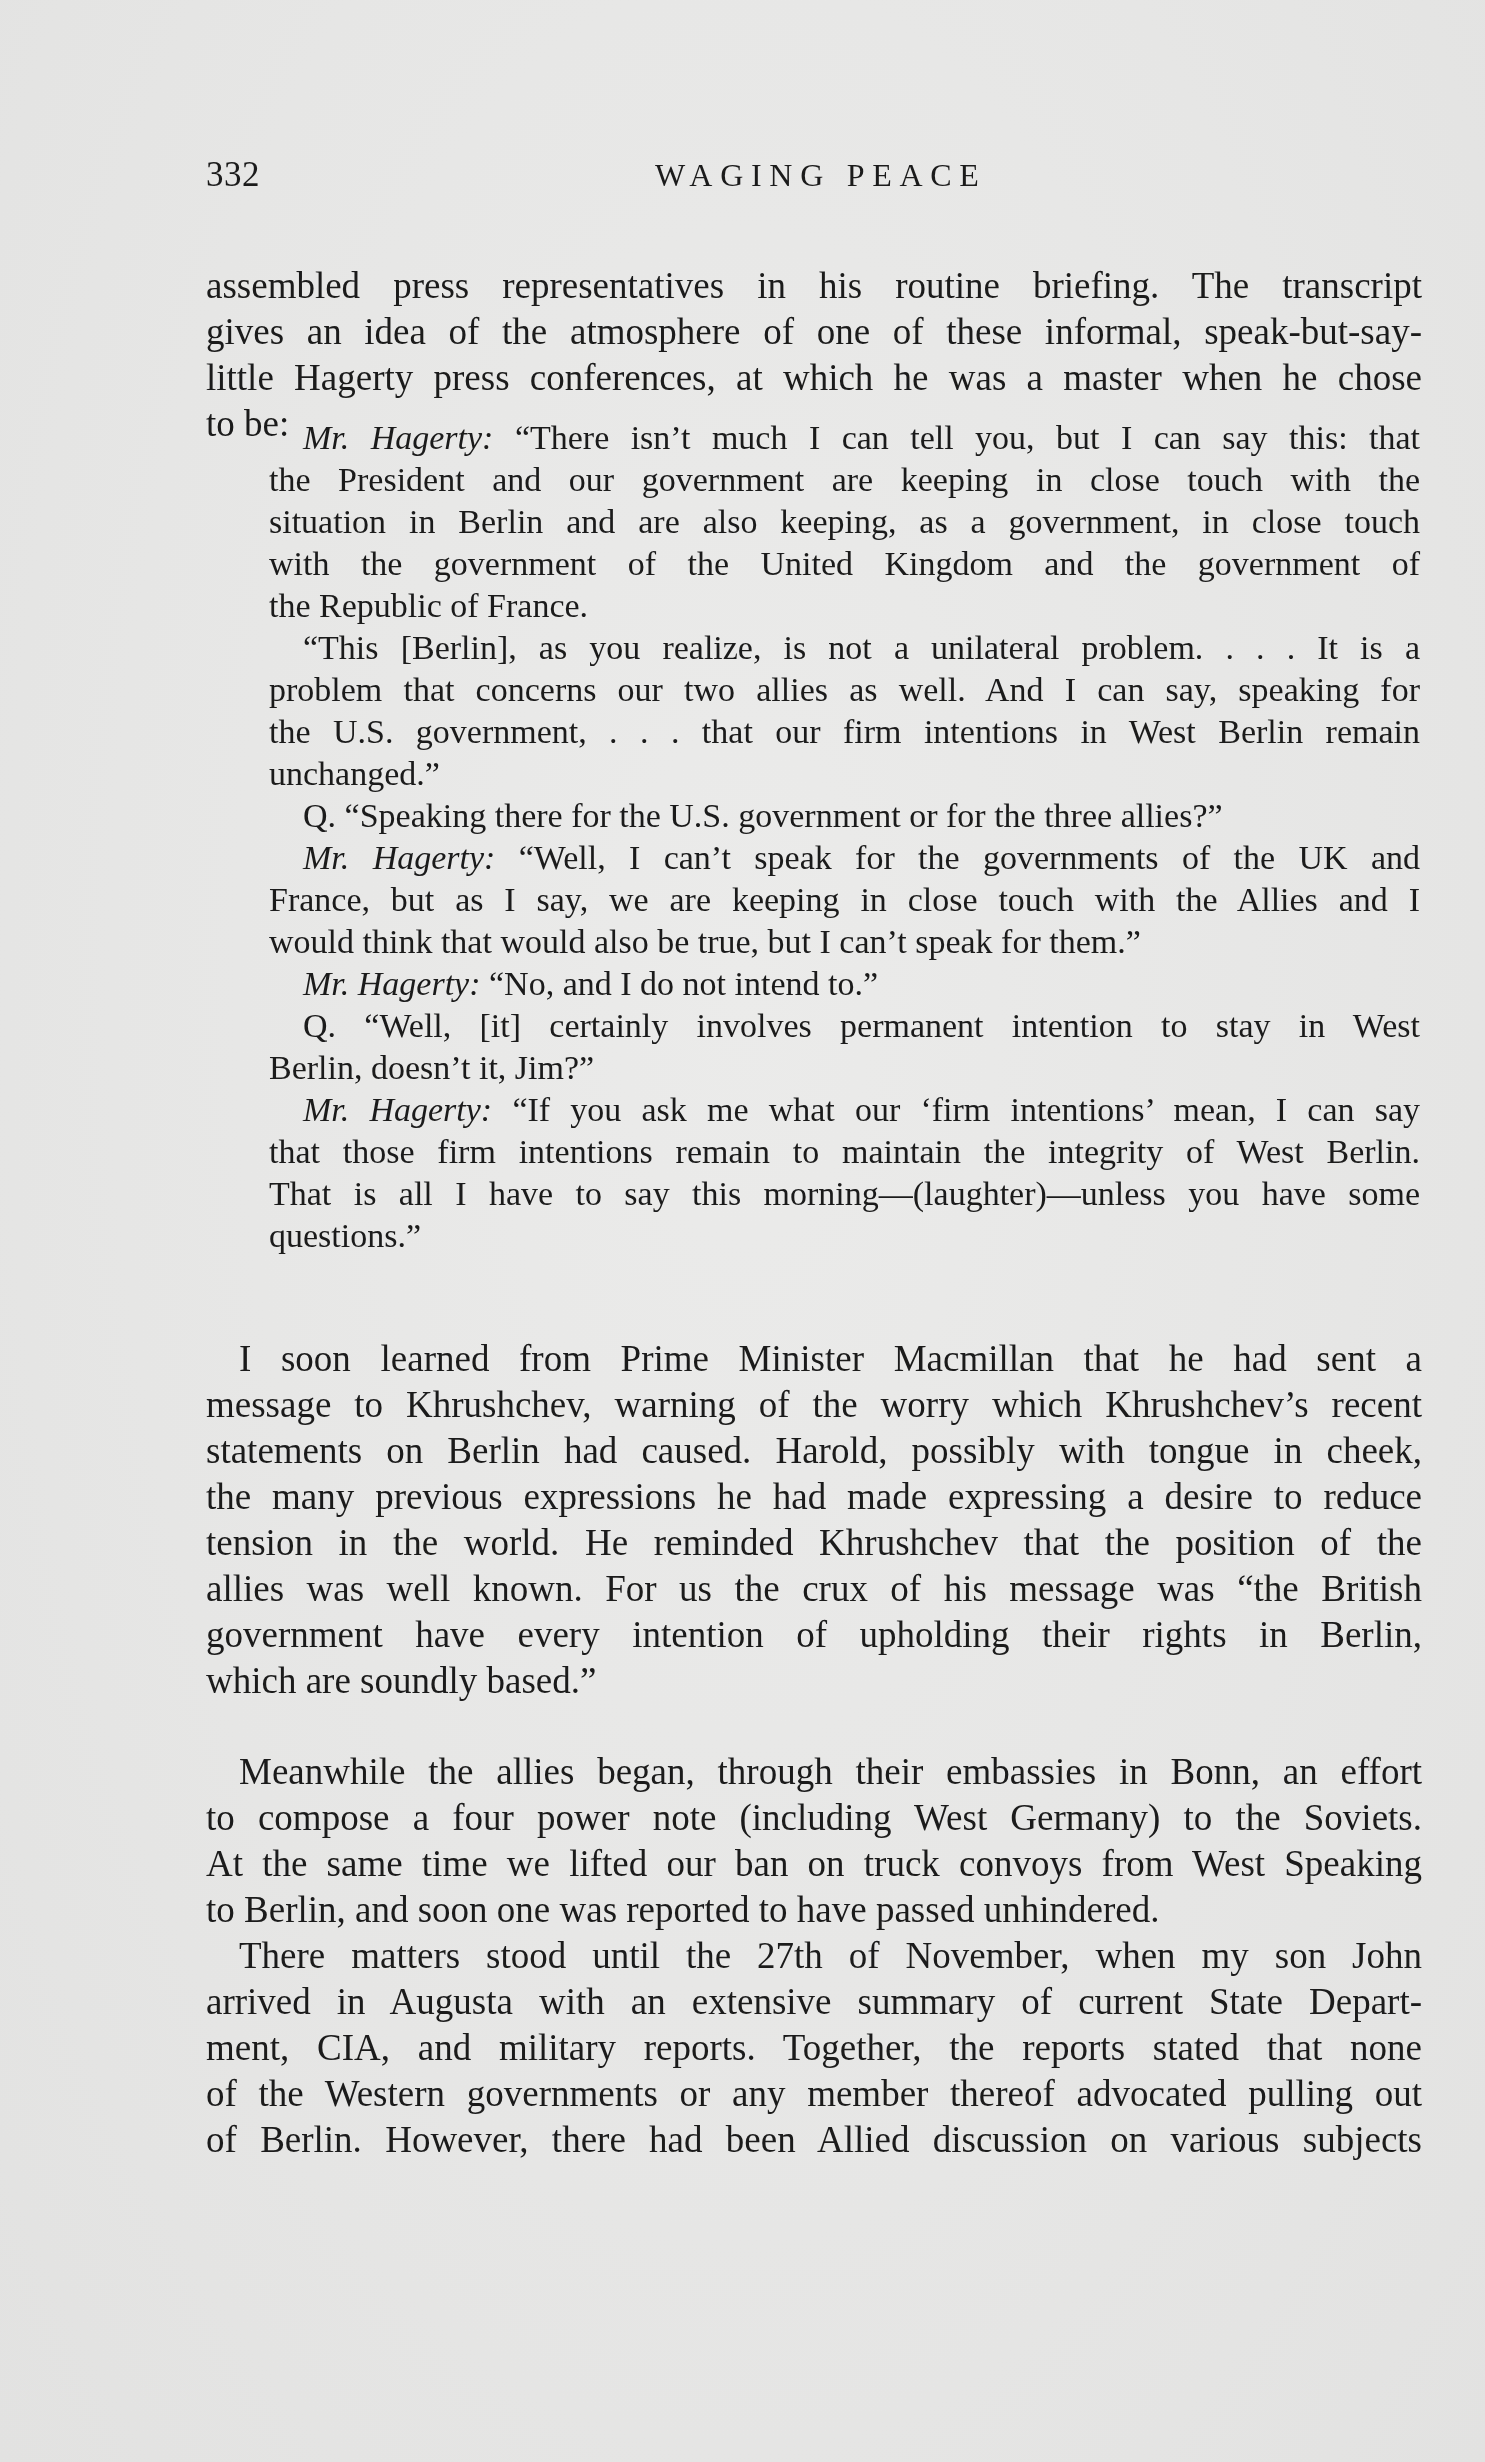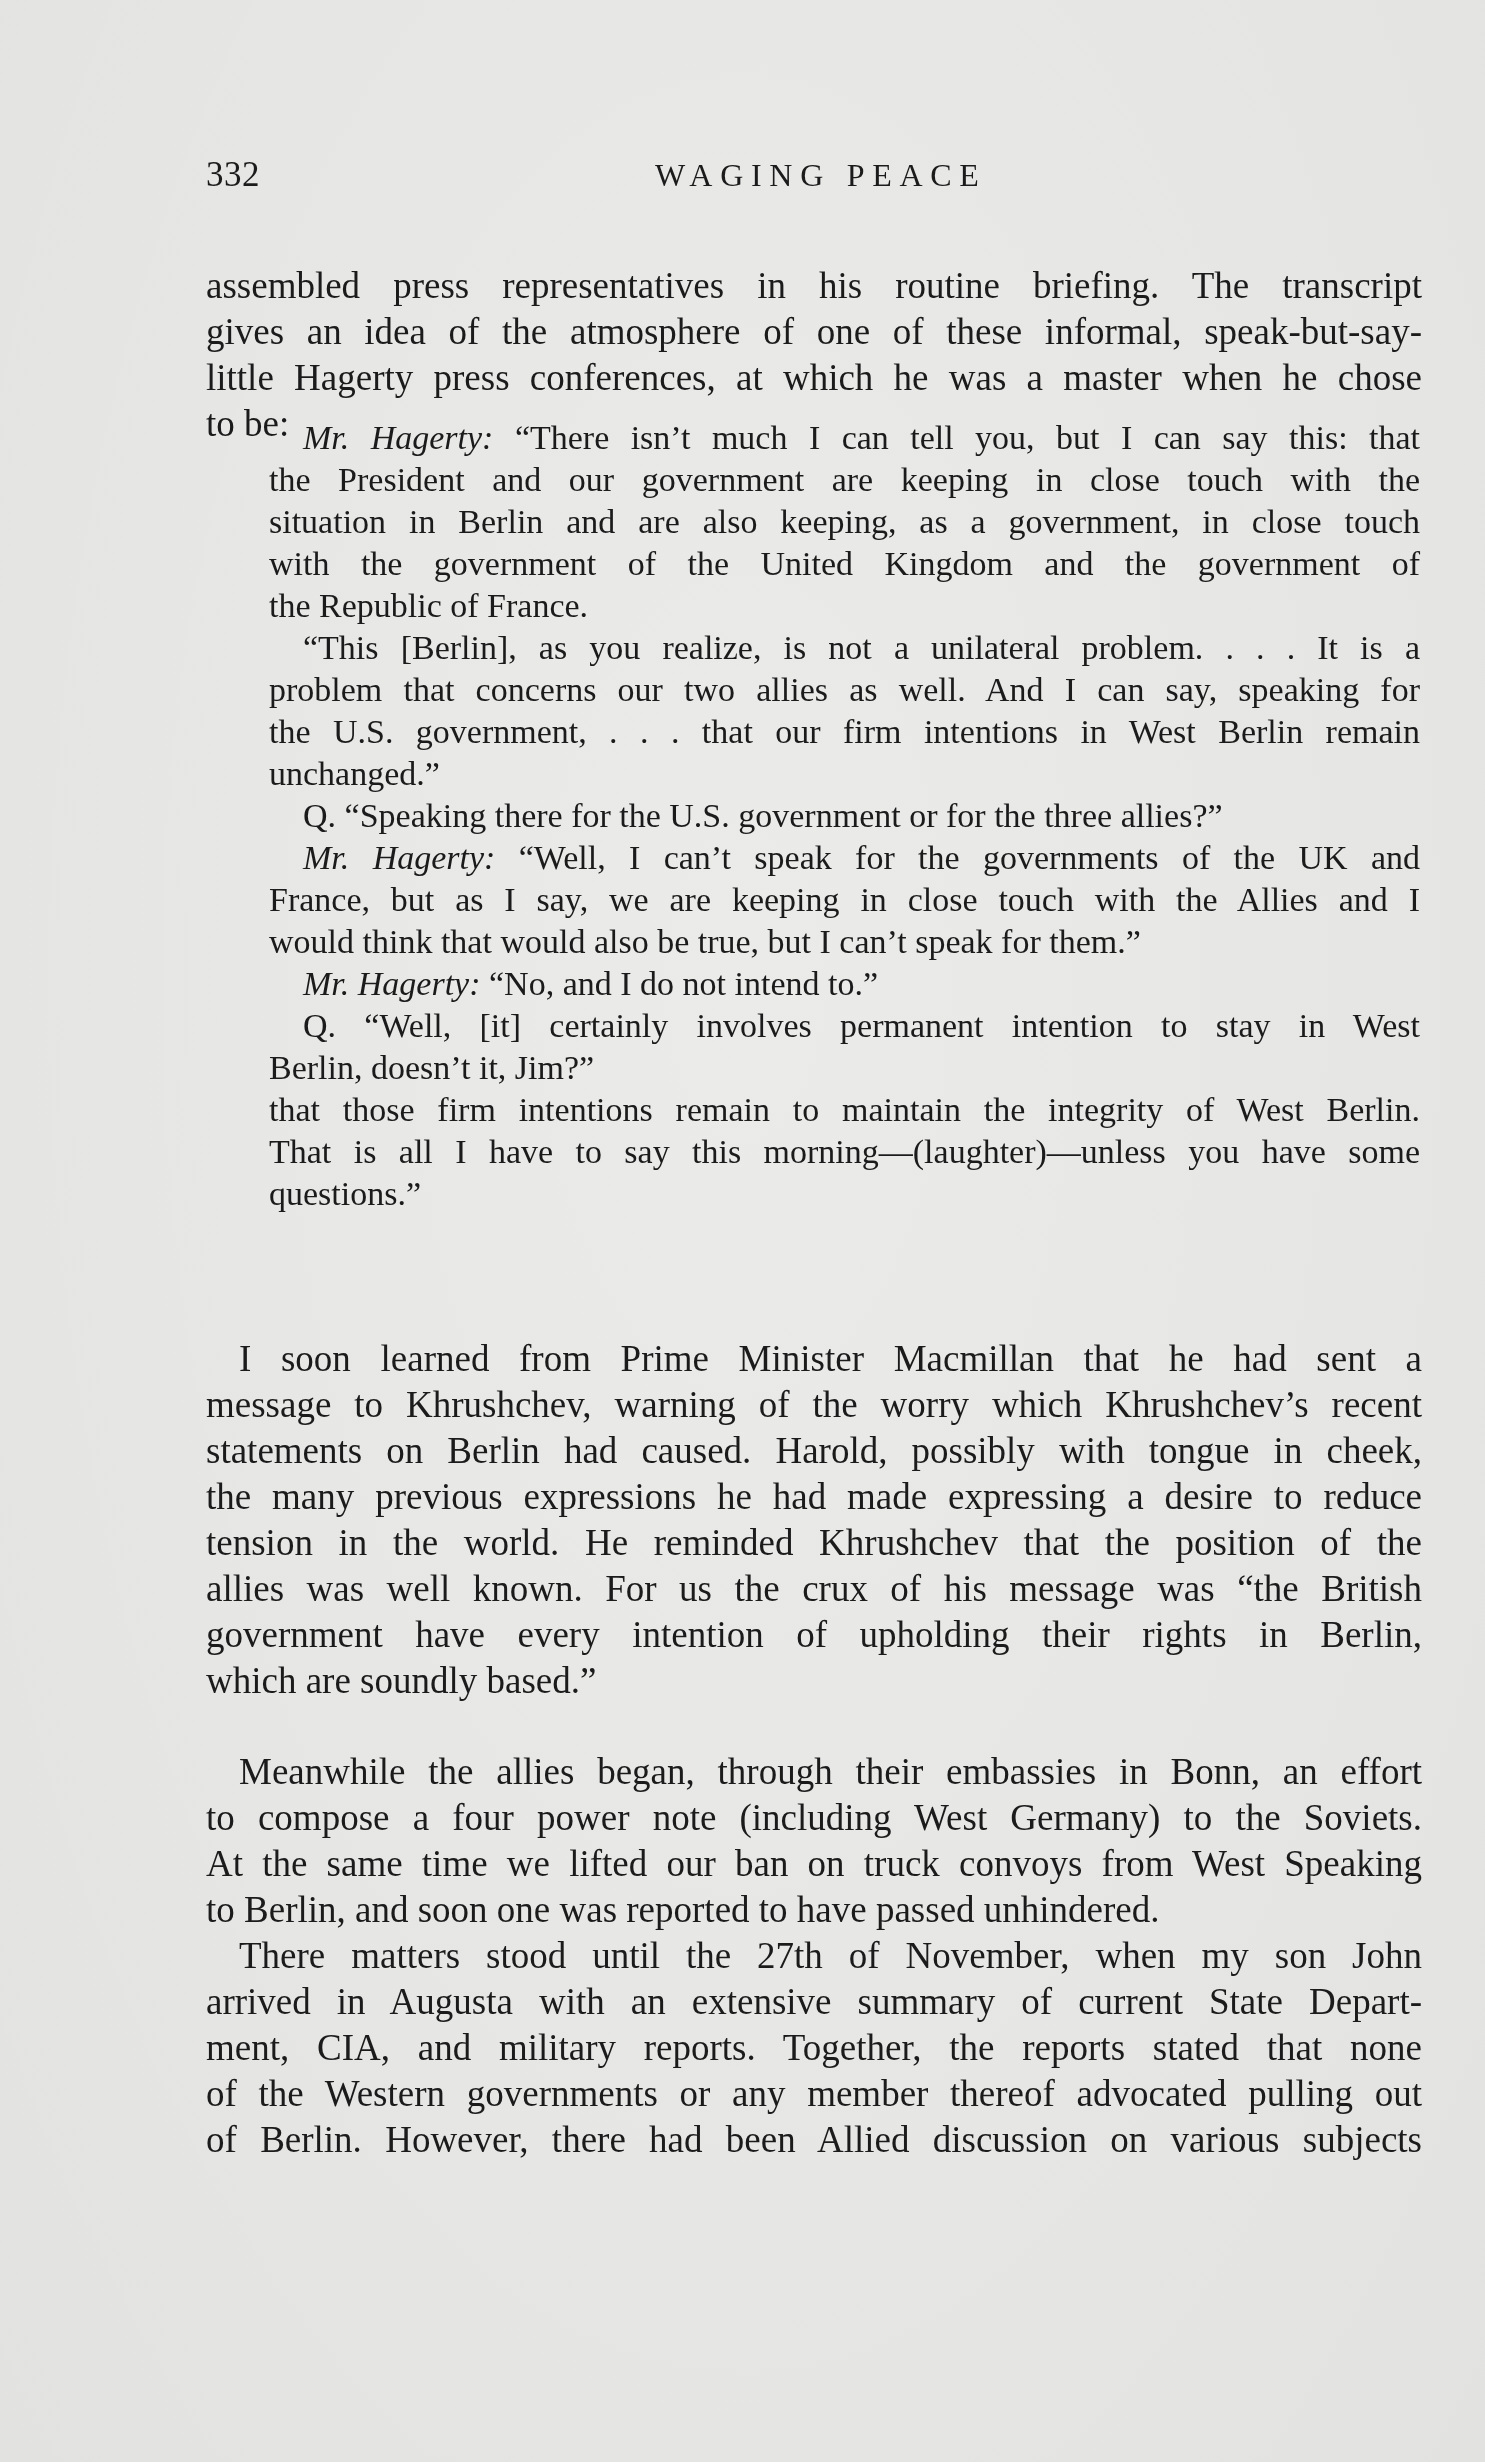--- a/index.html
+++ b/index.html
@@ -120,20 +120,21 @@
     <span class="ln">problem that concerns our two allies as well. And I can say, speaking for</span>
     <span class="ln">the U.S. government, . . . that our firm intentions in West Berlin remain</span>
     <span class="ln last">unchanged.”</span>
     <span class="ln indent last">Q. “Speaking there for the U.S. government or for the three allies?”</span>
     <span class="ln indent"><span class="speaker">Mr. Hagerty:</span><span> “Well, I can’t speak for the governments of the UK and</span></span>
     <span class="ln">France, but as I say, we are keeping in close touch with the Allies and I</span>
     <span class="ln last">would think that would also be true, but I can’t speak for them.”</span>
     <span class="ln indent last"><span class="speaker">Mr. Hagerty:</span><span> “No, and I do not intend to.”</span></span>
     <span class="ln indent">Q. “Well, [it] certainly involves permanent intention to stay in West</span>
     <span class="ln last">Berlin, doesn’t it, Jim?”</span>
+    <span class="ln indent" style="word-spacing: 0px;"><span class="speaker">Mr. Hagerty:</span><span> “If you ask me what our ‘firm intentions’ mean, I can say</span></span>
     <span class="ln">that those firm intentions remain to maintain the integrity of West Berlin.</span>
     <span class="ln">That is all I have to say this morning—(laughter)—unless you have some</span>
     <span class="ln last">questions.”</span>
   </div>
 
   <div class="body-block" id="para1">
     <span class="ln indent">I soon learned from Prime Minister Macmillan that he had sent a</span>
     <span class="ln">message to Khrushchev, warning of the worry which Khrushchev’s recent</span>
     <span class="ln">statements on Berlin had caused. Harold, possibly with tongue in cheek,</span>
     <span class="ln">the many previous expressions he had made expressing a desire to reduce</span>

